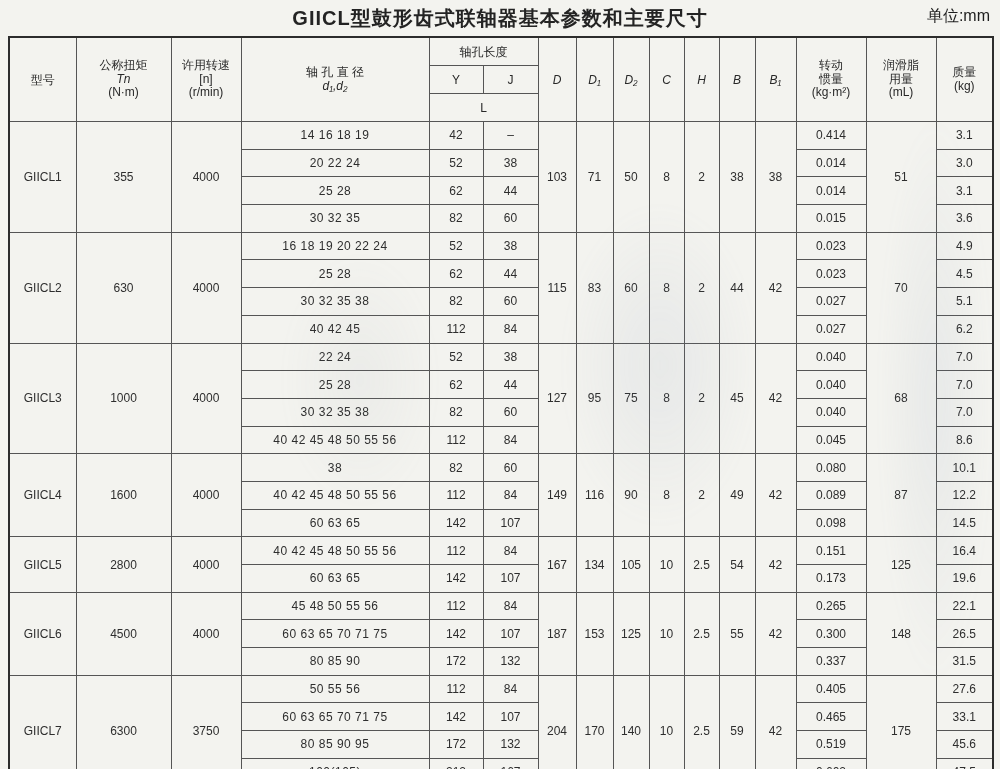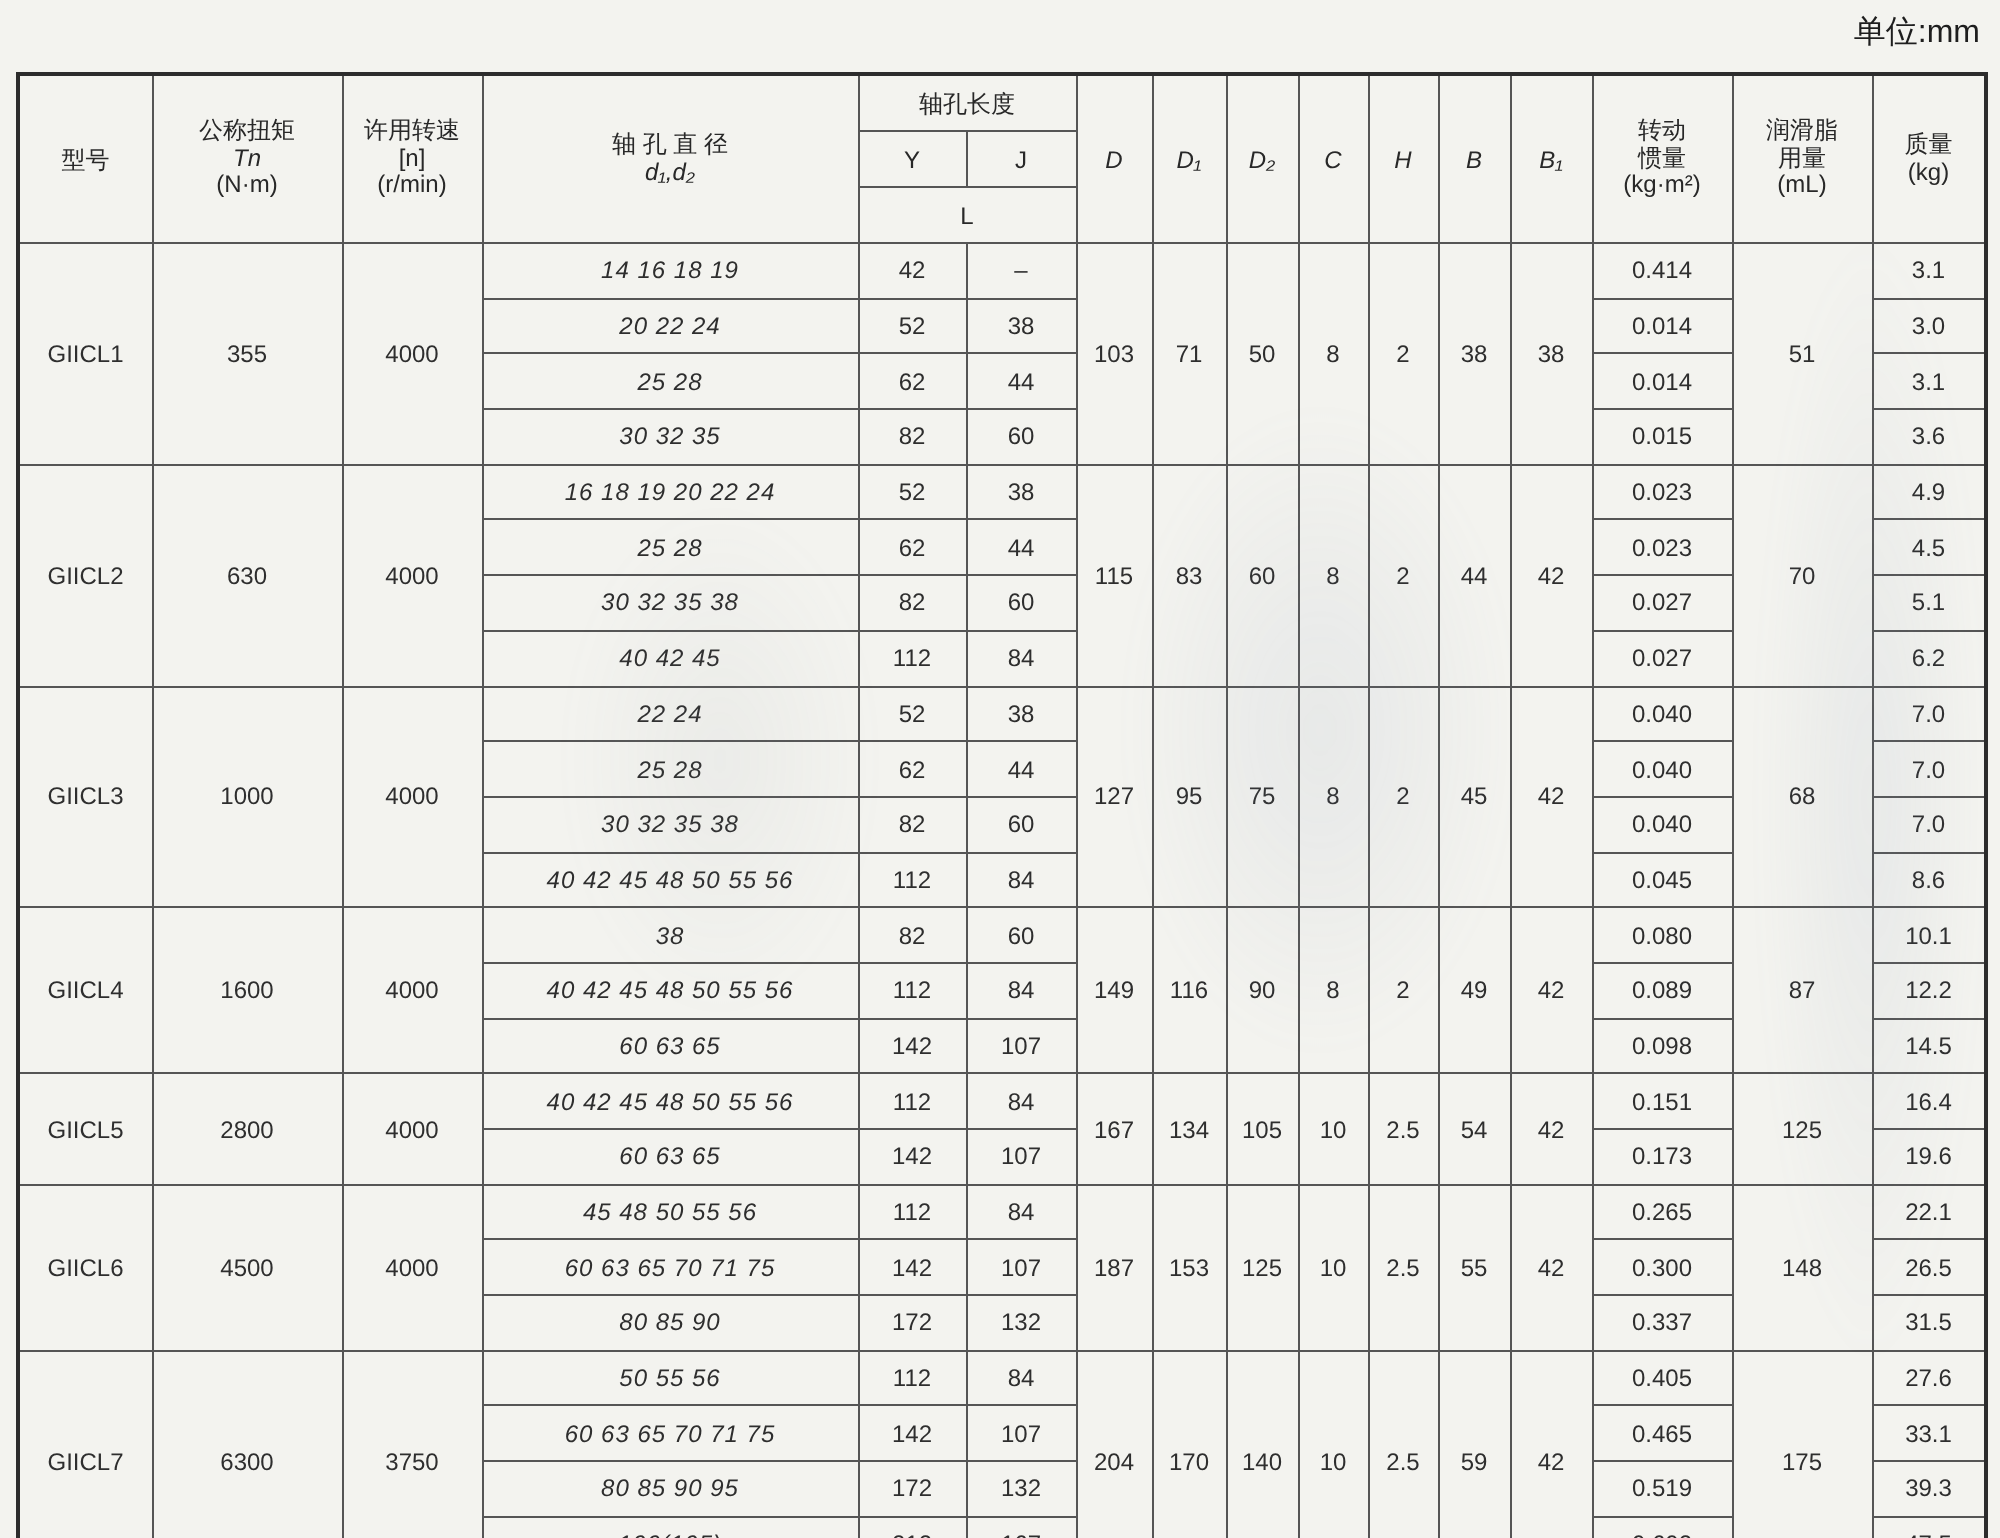--- a/index.html
+++ b/index.html
@@ -33,30 +33,31 @@
     border:1px solid #555;
     text-align:center;vertical-align:middle;
     font-size:12px;font-weight:normal;color:#2e2e2e;
     padding:0;overflow:hidden;white-space:nowrap;
   }
   .tbl thead th{height:27px;line-height:14px;color:#282828;margin-left:27px;}
   .tbl tbody td{height:26.7px;}
   .hd-multi span{display:block;line-height:13.5px;}
   .ital{font-style:italic;}
   .sym{font-style:italic;font-size:12.5px;}
-  .bore-col{letter-spacing:.5px;font-style:italic;}
+  .bore-col{letter-spacing:.5px;}
 </style>
 </head>
 <body>
 
 <div class="ghost g1"></div>
 <div class="ghost g2"></div>
 <div class="ghost g3"></div>
 
 <div class="titlebar">
+  <h1 class="title">GIICL型鼓形齿式联轴器基本参数和主要尺寸</h1>
   <span class="unit">单位:mm</span>
 </div>
 
 <table class="tbl">
   <colgroup>
     <col style="width:67px">
       <col style="width:95px">
       <col style="width:70px">
     <col style="width:188px">
       <col style="width:54px">
@@ -350,21 +351,21 @@
         <td>142</td>
         <td>107</td>
         <td>0.465</td>
         <td>33.1</td>
       </tr>
       <tr>
         <td class="bore-col">80 85 90 95</td>
         <td>172</td>
         <td>132</td>
         <td>0.519</td>
-        <td>39.3</td>
+        <td>45.6</td>
       </tr>
       <tr>
         <td class="bore-col">100(105)</td>
         <td>212</td>
         <td>167</td>
         <td>0.602</td>
         <td>47.5</td>
       </tr>
     </tbody>
 </table>

